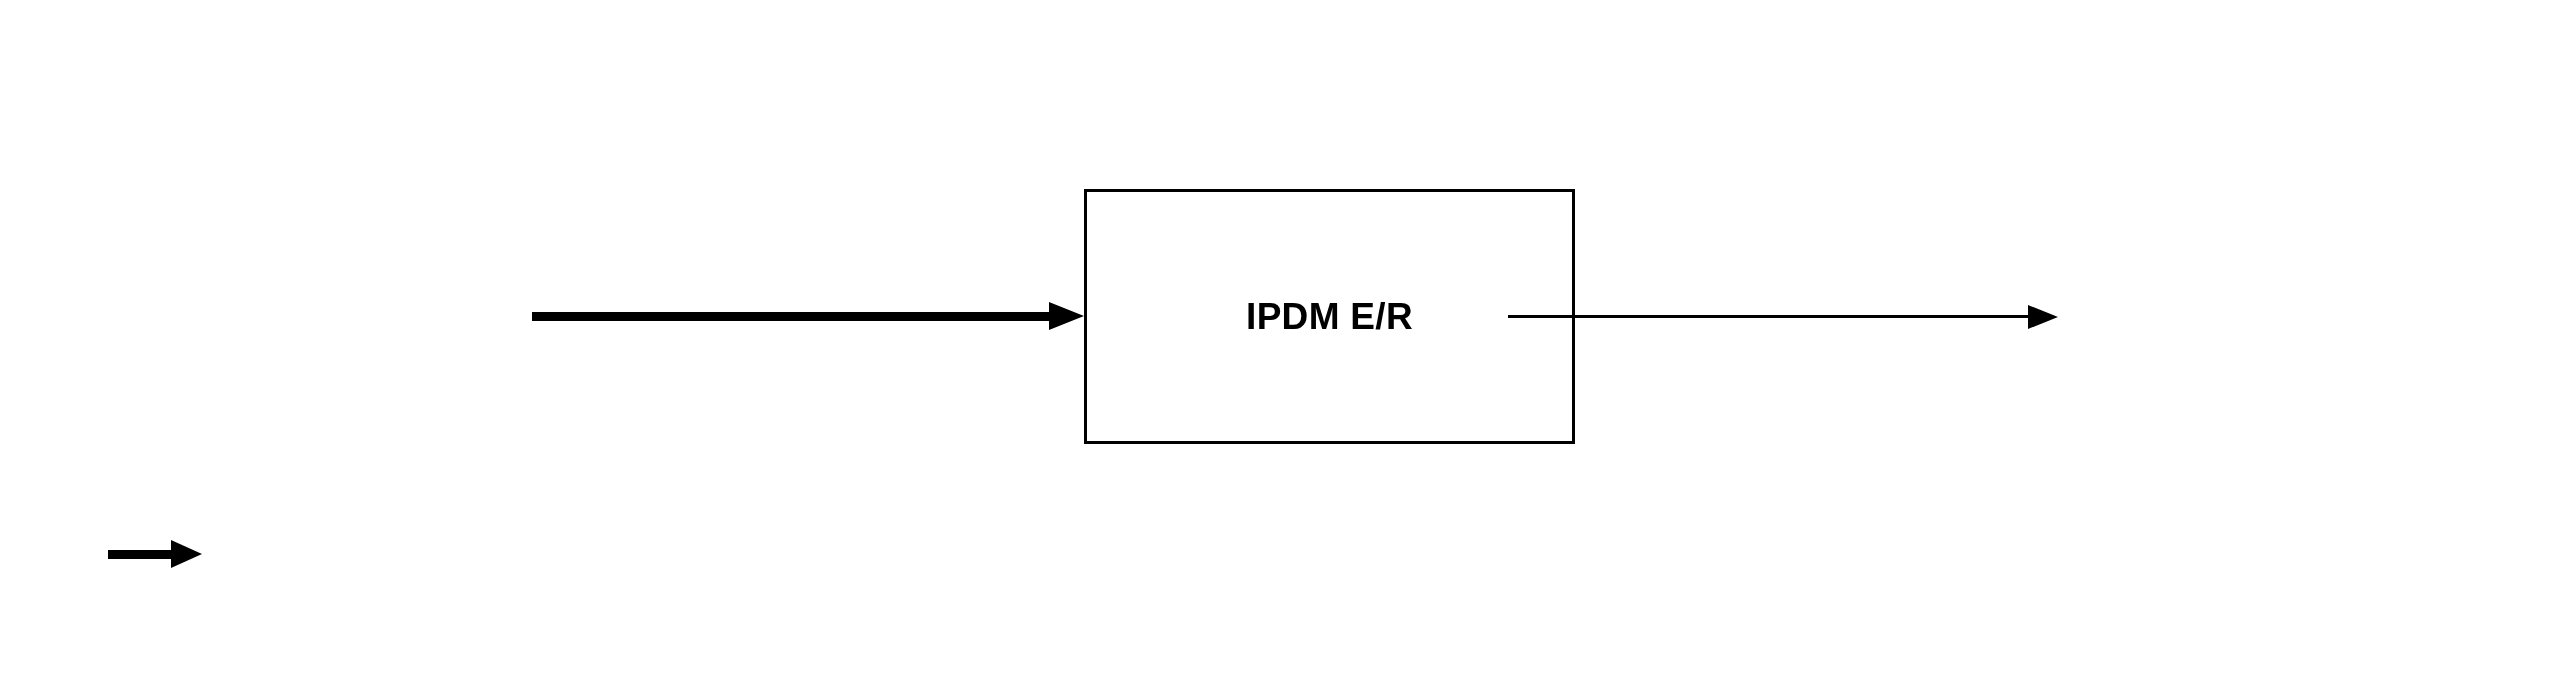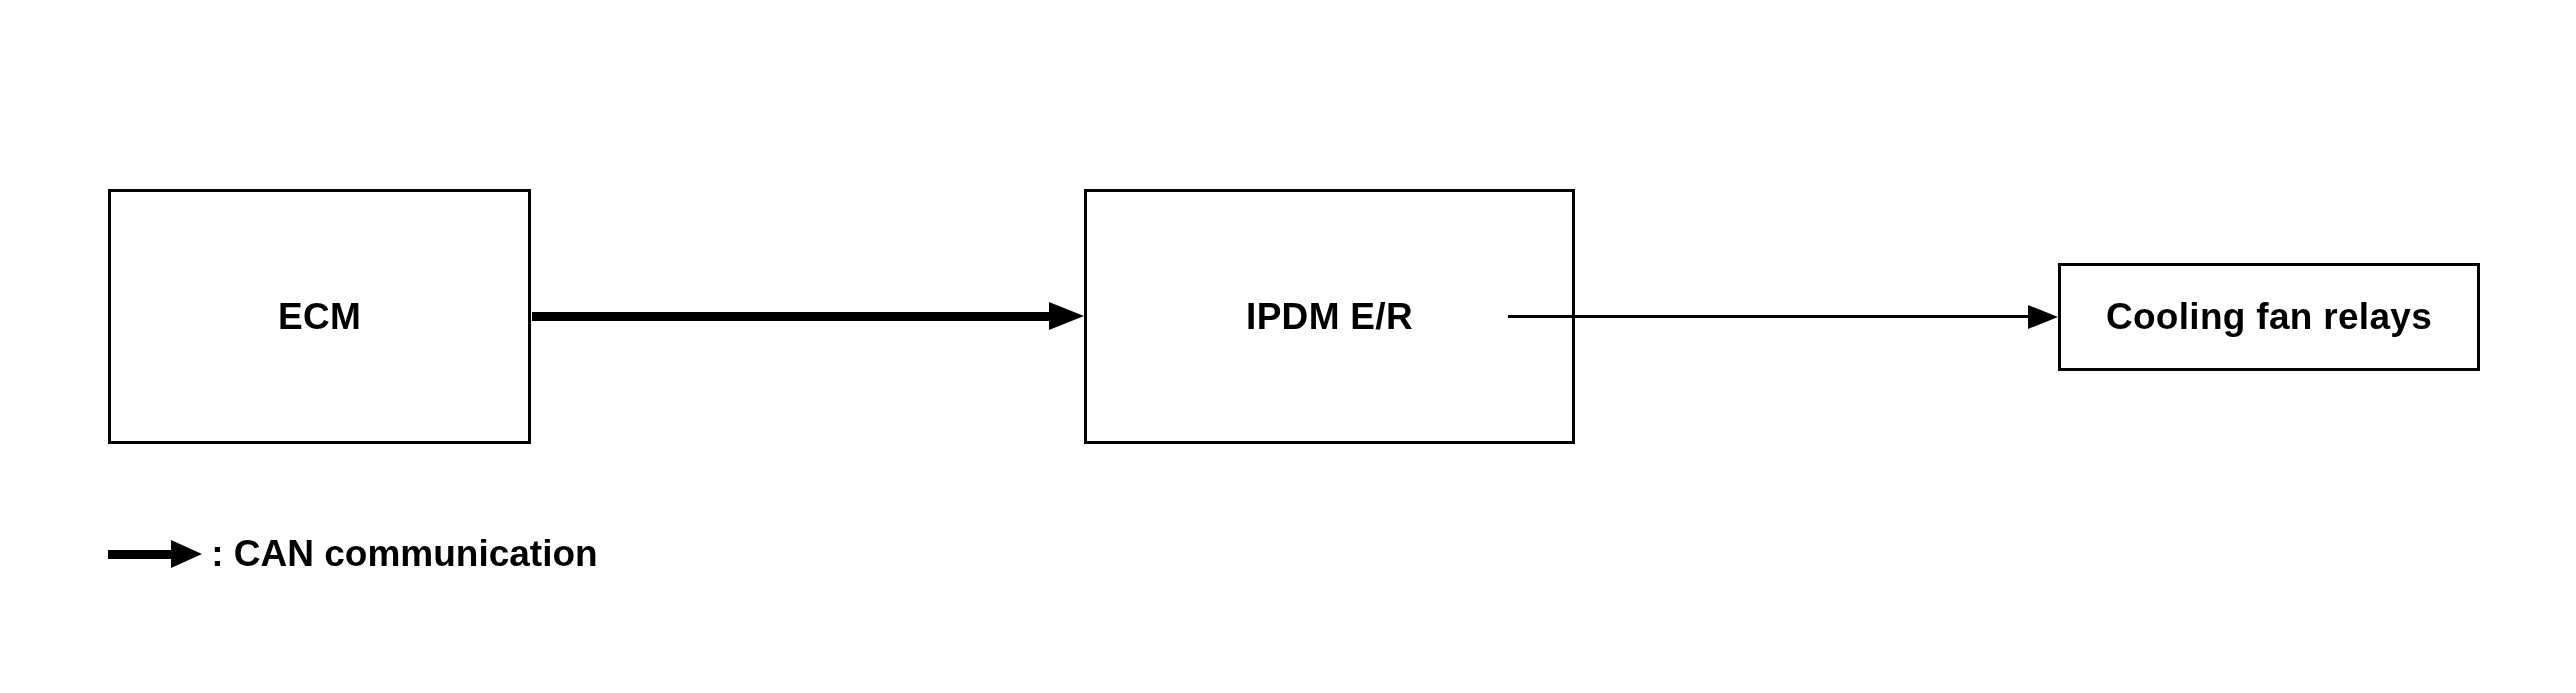--- a/index.html
+++ b/index.html
@@ -98,40 +98,33 @@
     font-weight: 600;
     margin-left: 10.2px;
     white-space: nowrap;
   }
 </style>
 </head>
 <body>
 
 <div class="canvas">
 
-  <div class="node node-ecm">
-    <span class="node-label">ECM</span>
-  </div>
 
   <div class="shaft can-shaft"></div>
   <div class="arrowhead can-head"></div>
 
   <div class="node node-ipdm">
     <span class="node-label">IPDM E/R</span>
   </div>
 
   <div class="shaft thin-shaft"></div>
   <div class="arrowhead thin-head"></div>
 
-  <div class="node node-cooling">
-    <span class="node-label">Cooling fan relays</span>
-  </div>
 
   <div class="legend">
     <span class="legend-arrow">
       <span class="shaft legend-shaft"></span>
       <span class="arrowhead legend-head"></span>
     </span>
-    <span class="legend-label">: CAN communication</span>
   </div>
 
 </div>
 
 
 </body></html>

